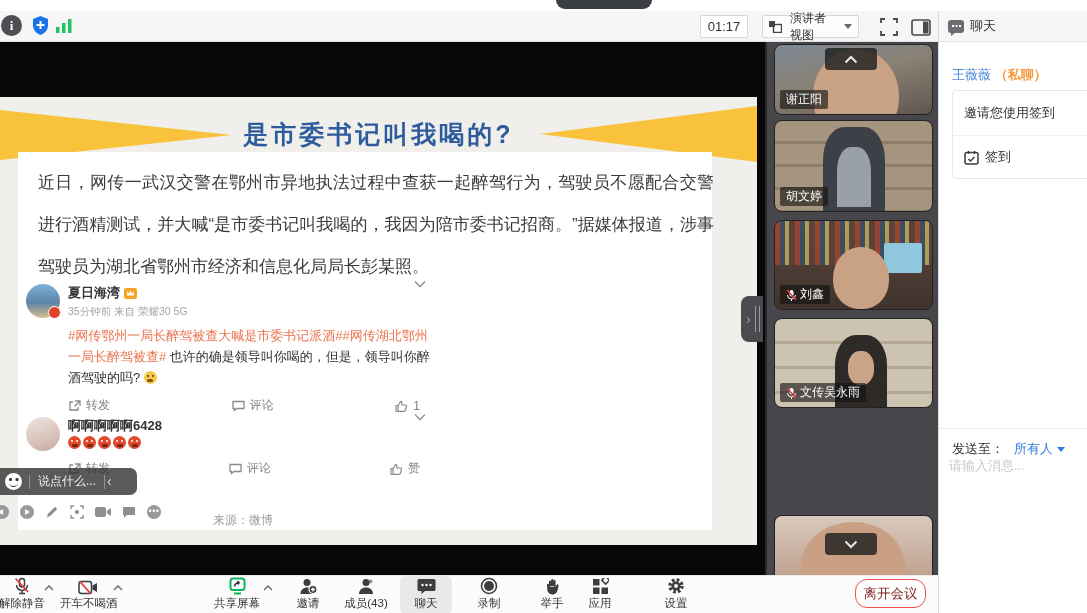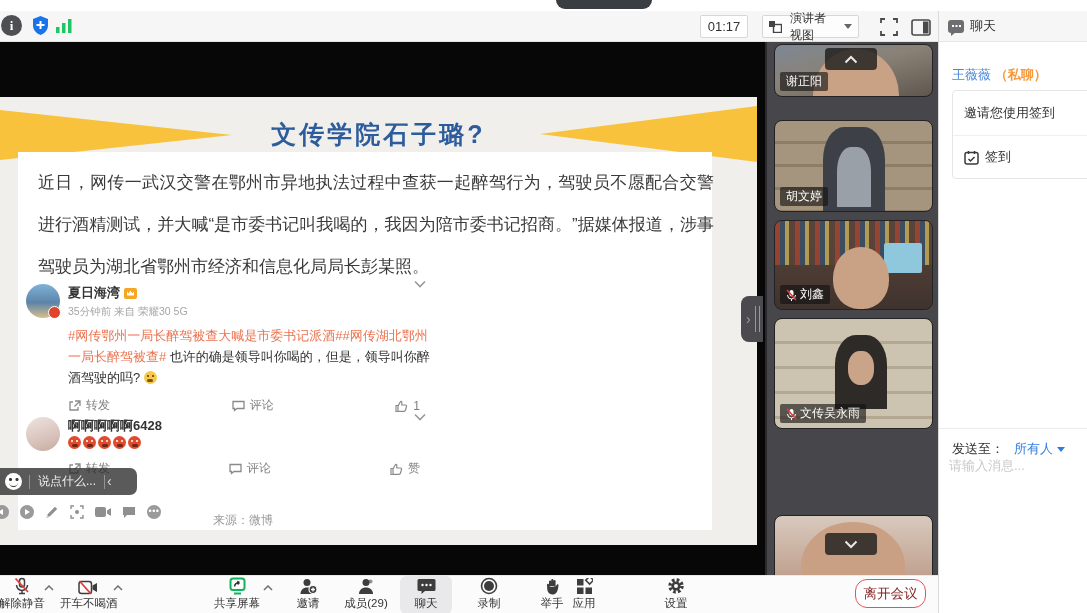--- a/index.html
+++ b/index.html
@@ -90,32 +90,32 @@
   #handle .grip { position:absolute; right:3px; top:10px; width:5px; height:26px;
     border-left:1px solid #97979c; border-right:1px solid #97979c; }
 
   
   #video-strip { left:765px; top:42px; width:173px; height:571px; background:#46464b; border-left:2px solid #2a2a2e;
     overflow:hidden; z-index:10; }
   .thumb { position:absolute; left:7px; width:159px; border-radius:8px; border:1px solid #232326; overflow:hidden; }
   .thumb .nm { position:absolute; left:5px; bottom:5px; background:rgba(18,18,18,.62); color:#fff; font-size:12px;
     padding:1px 6px; border-radius:2px; display:flex; align-items:center; gap:3px; max-width:145px; white-space:nowrap; }
   .face { position:absolute; border-radius:50% 50% 46% 46%; }
-  .t1 { top:2px; height:53px; background:linear-gradient(165deg,#7d8894 0%,#8a8176 45%,#5f564e 100%); }
+  .t1 { top:2px; height:71px; background:linear-gradient(165deg,#7d8894 0%,#8a8176 45%,#5f564e 100%); }
   .t1 .face { left:38px; top:4px; width:86px; height:92px; background:#c9a184; }
   .t2 { top:78px; height:92px; background:repeating-linear-gradient(180deg,#a5957e 0 20px,#8d7c66 20px 23px); }
   .t2 .face { left:48px; top:6px; width:62px; height:96px; background:#3d4046; border-radius:34% 34% 0 0; }
   .t2 .face::after { content:""; position:absolute; left:14px; top:20px; width:34px; height:60px; background:#9aa0a8;
     border-radius:40% 40% 0 0; }
   .t3 { top:178px; height:90px; background:linear-gradient(180deg,#5d463c 0%,#3f332d 100%); }
   .t3 .books { position:absolute; left:0; top:0; width:100%; height:44px;
     background:repeating-linear-gradient(90deg,#a4452f 0 5px,#37506b 5px 10px,#c8b25a 10px 14px,#59433a 14px 20px); opacity:.8; }
   .t3 .screen { position:absolute; right:10px; top:22px; width:38px; height:30px; background:#8fc7dd; border-radius:2px; }
   .t3 .face { left:58px; top:26px; width:56px; height:62px; background:#c9a184; }
-  .t4 { top:276px; height:111px; background:repeating-linear-gradient(180deg,#cdc3b1 0 22px,#b4a893 22px 25px);text-decoration:underline; }
+  .t4 { top:276px; height:90px; background:repeating-linear-gradient(180deg,#cdc3b1 0 22px,#b4a893 22px 25px);text-decoration:underline; }
   .t4 .face { left:60px; top:16px; width:52px; height:74px; background:#2e2a28; border-radius:40% 40% 0 0; }
   .t4 .face::after { content:""; position:absolute; left:13px; top:16px; width:26px; height:34px; background:#caa488;
     border-radius:45%; }
   .t5 { top:375px; height:91px; background:linear-gradient(180deg,#e9eaeb 0%,#d2d5d7 100%); }
   .t5 .sofa { position:absolute; left:6px; top:42px; width:44px; height:26px; background:#3f6fd8; border-radius:5px; }
   .t5 .table { position:absolute; left:48px; top:52px; width:86px; height:30px; background:#f7f7f5;
     clip-path:polygon(18% 0,82% 0,100% 100%,0 100%); }
   .t5 .window { position:absolute; right:4px; top:4px; width:26px; height:34px; background:#f2f7fa; border:2px solid #cfd6da; }
   .t5 .face { left:66px; top:30px; width:26px; height:30px; background:#3a342f; border-radius:45%; }
   .t6 { top:473px; height:98px; background:linear-gradient(180deg,#d8c9bd 0%,#b28a74 100%); }
@@ -205,21 +205,21 @@
         <rect x="1" y="1" width="18" height="15" rx="2" fill="none" stroke="#4a4a4a" stroke-width="1.6"></rect>
         <rect x="12" y="2.5" width="5.5" height="12" fill="#4a4a4a"></rect>
       </svg>
   </div>
 </div>
 
 <div class="abs" id="main">
   <div id="slide">
     <div class="tri-left"></div>
     <div class="tri-right"></div>
-    <div class="slide-title">文传学院石子璐?</div>
+    <div class="slide-title">是市委书记叫我喝的?</div>
 
     <div id="content-card">
       <div class="paragraph">近日，网传一武汉交警在鄂州市异地执法过程中查获一起醉驾行为，驾驶员不愿配合交警进行酒精测试，并大喊“是市委书记叫我喝的，我因为陪市委书记招商。”据媒体报道，涉事驾驶员为湖北省鄂州市经济和信息化局局长彭某照。</div>
 
       <div class="post" style="top:126px;">
         <div class="avatar avatar-1"></div>
         <div class="post-chev">
           <svg width="12" height="8" viewBox="0 0 12 8" fill="none" stroke="#9a9a9a" stroke-width="1.6">
               <path d="M1 1.5 6 6.5 11 1.5"></path>
             </svg>
@@ -493,21 +493,21 @@
   </div>
 
   <div class="tbtn" style="left:336px; width:60px;">
     <div class="ic">
       <svg width="18" height="17" viewBox="0 0 18 17">
           <circle cx="9" cy="4.5" r="3.5" fill="#3d3d3d"></circle>
           <circle cx="13.5" cy="3.5" r="2" fill="#3d3d3d" opacity=".55"></circle>
           <path d="M2 16c0-4 3-6.5 7-6.5s7 2.5 7 6.5z" fill="#3d3d3d"></path>
         </svg>
     </div>
-    <div class="lb">成员(29)</div>
+    <div class="lb">成员(43)</div>
   </div>
 
   <div class="tbtn" style="left:398px;">
     <div class="ic">
       <svg width="19" height="17" viewBox="0 0 19 17">
           <path d="M2 1h15a1.5 1.5 0 0 1 1.5 1.5v9A1.5 1.5 0 0 1 17 13H8l-3.5 3v-3H2A1.5 1.5 0 0 1 .5 11.5v-9A1.5 1.5 0 0 1 2 1z" fill="#3d3d3d"></path>
           <circle cx="5.5" cy="7" r="1.2" fill="#fff"></circle>
           <circle cx="9.5" cy="7" r="1.2" fill="#fff"></circle>
           <circle cx="13.5" cy="7" r="1.2" fill="#fff"></circle>
         </svg>
@@ -527,21 +527,21 @@
 
   <div class="tbtn" style="left:524px;">
     <div class="ic">
       <svg width="16" height="18" viewBox="0 0 16 18">
           <path d="M5 10V4.6a1.1 1.1 0 0 1 2.2 0V9M7.2 9V3.2a1.1 1.1 0 0 1 2.2 0V9M9.4 9V4a1.1 1.1 0 0 1 2.2 0v5.5M11.6 9.5l1.3-1.8c.5-.7 1.7-.3 1.6.6-.2 2.2-.7 5.3-1.8 6.9-1 1.5-2.4 2.3-4.5 2.3-2.8 0-4.7-1.9-5-5.4L3 7.8a1 1 0 0 1 2-.2V10" fill="#3d3d3d"></path>
         </svg>
     </div>
     <div class="lb">举手</div>
   </div>
 
-  <div class="tbtn" style="left:556px;text-align:center;">
+  <div class="tbtn" style="left:572px;text-align:center;">
     <div class="ic">
       <svg width="17" height="17" viewBox="0 0 17 17">
           <rect x="1" y="1" width="6.5" height="6.5" fill="#3d3d3d"></rect>
           <rect x="1" y="9.5" width="6.5" height="6.5" fill="#3d3d3d"></rect>
           <rect x="9.5" y="9.5" width="6.5" height="6.5" fill="#3d3d3d"></rect>
           <rect x="9.2" y="-0.6" width="5.5" height="5.5" fill="none" stroke="#3d3d3d" stroke-width="1.5" transform="rotate(45 12.7 4.2)"></rect>
         </svg>
     </div>
     <div class="lb">应用</div>
   </div>

